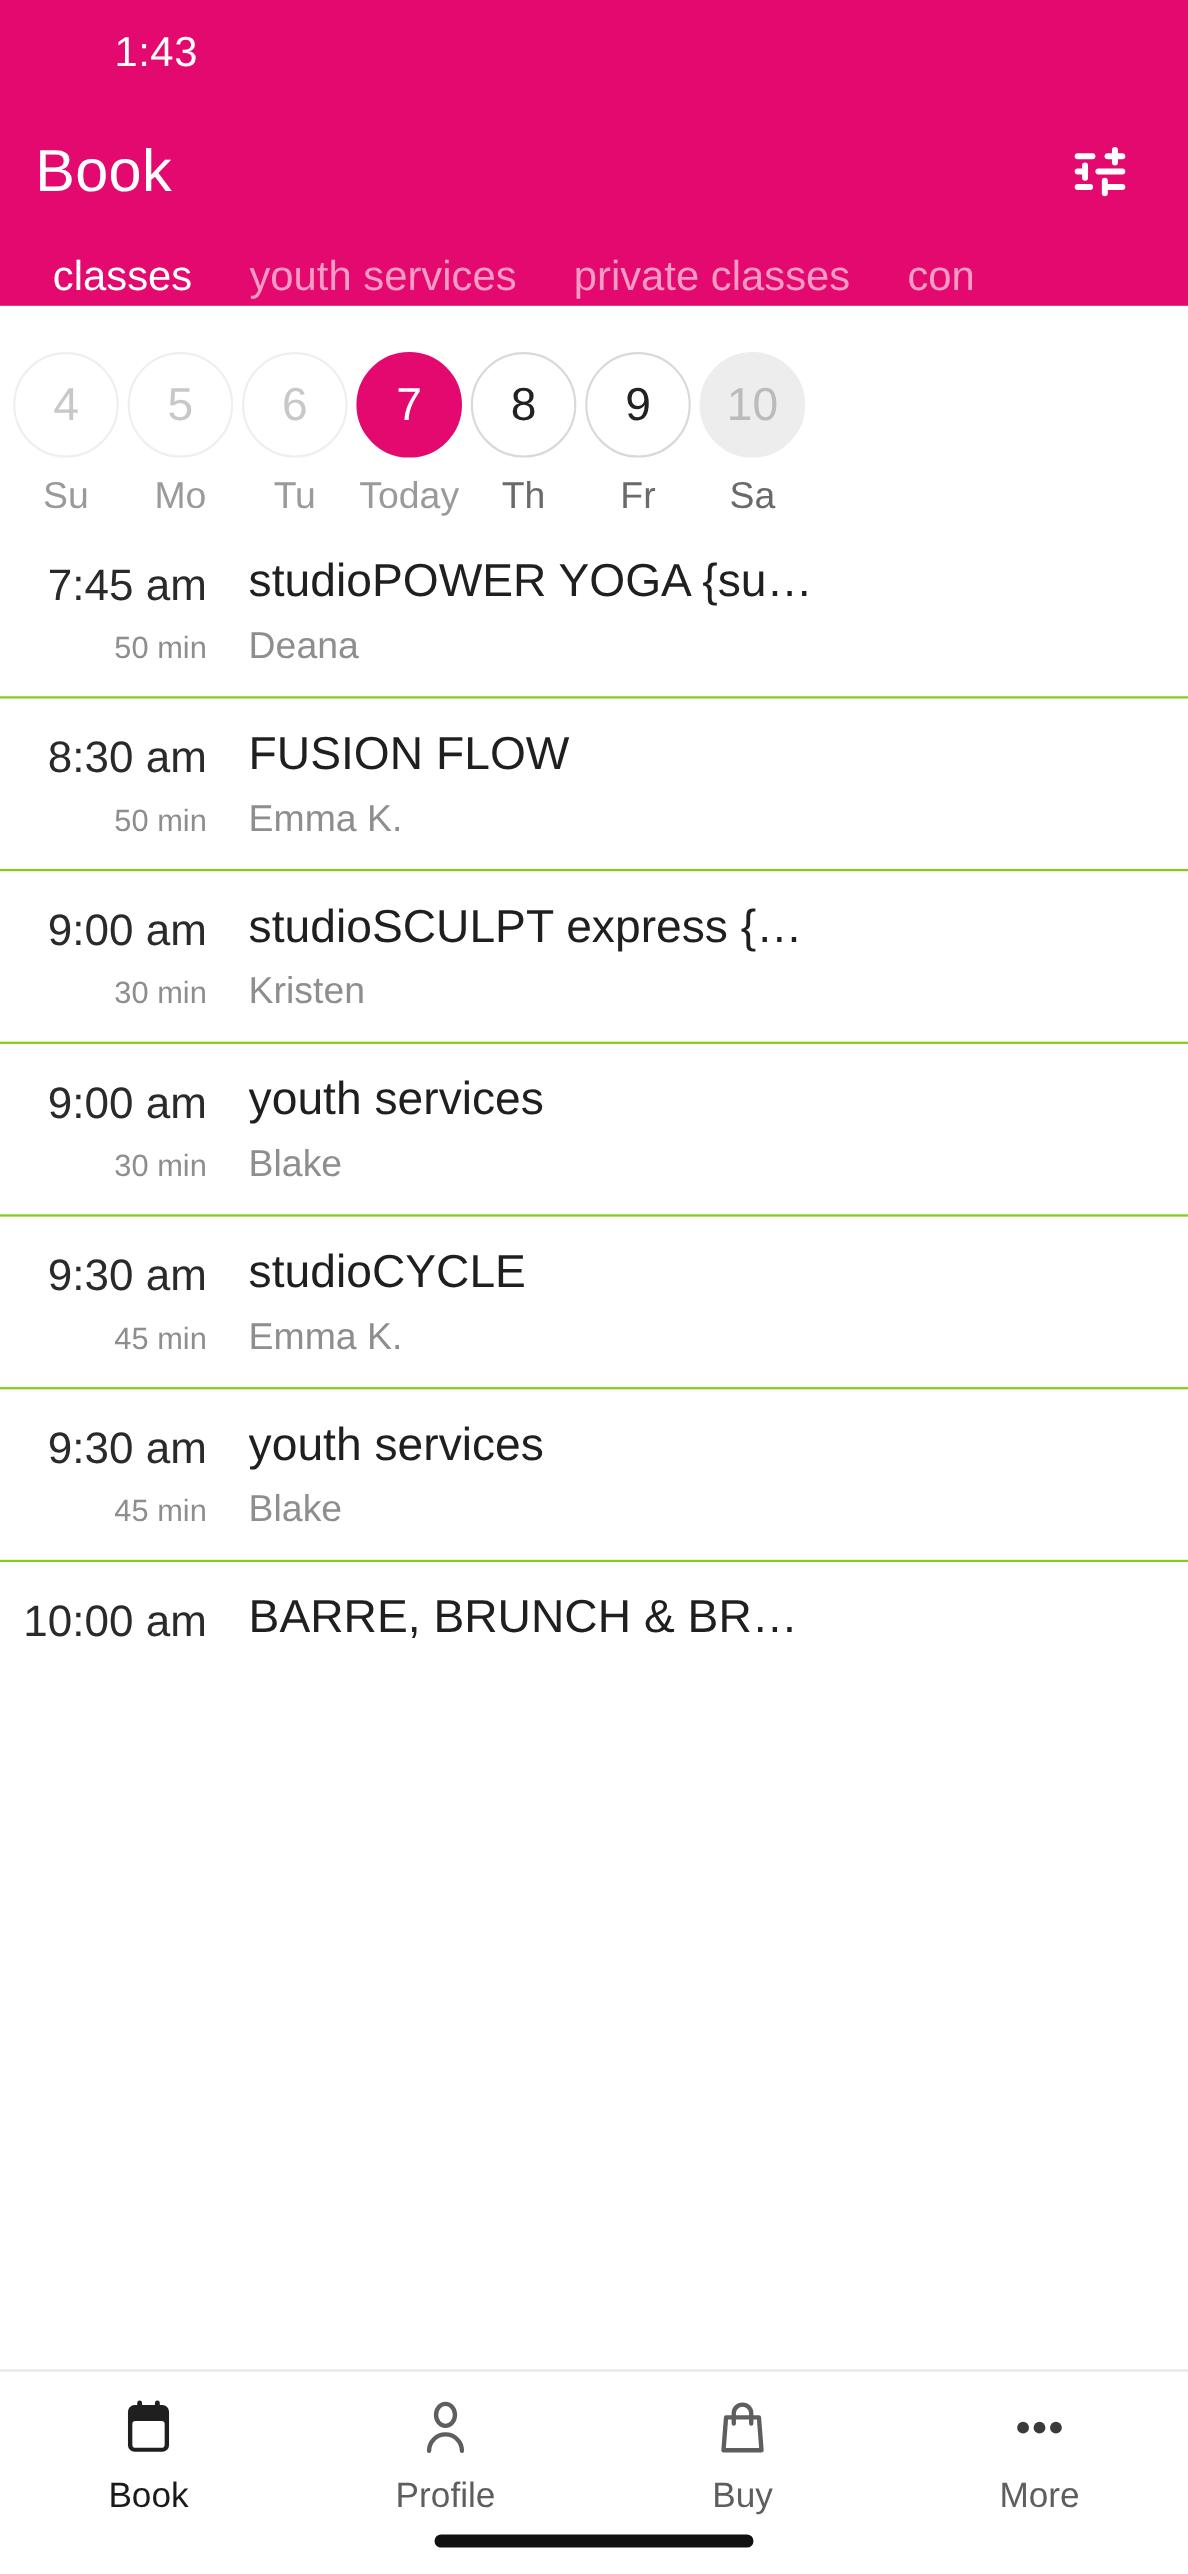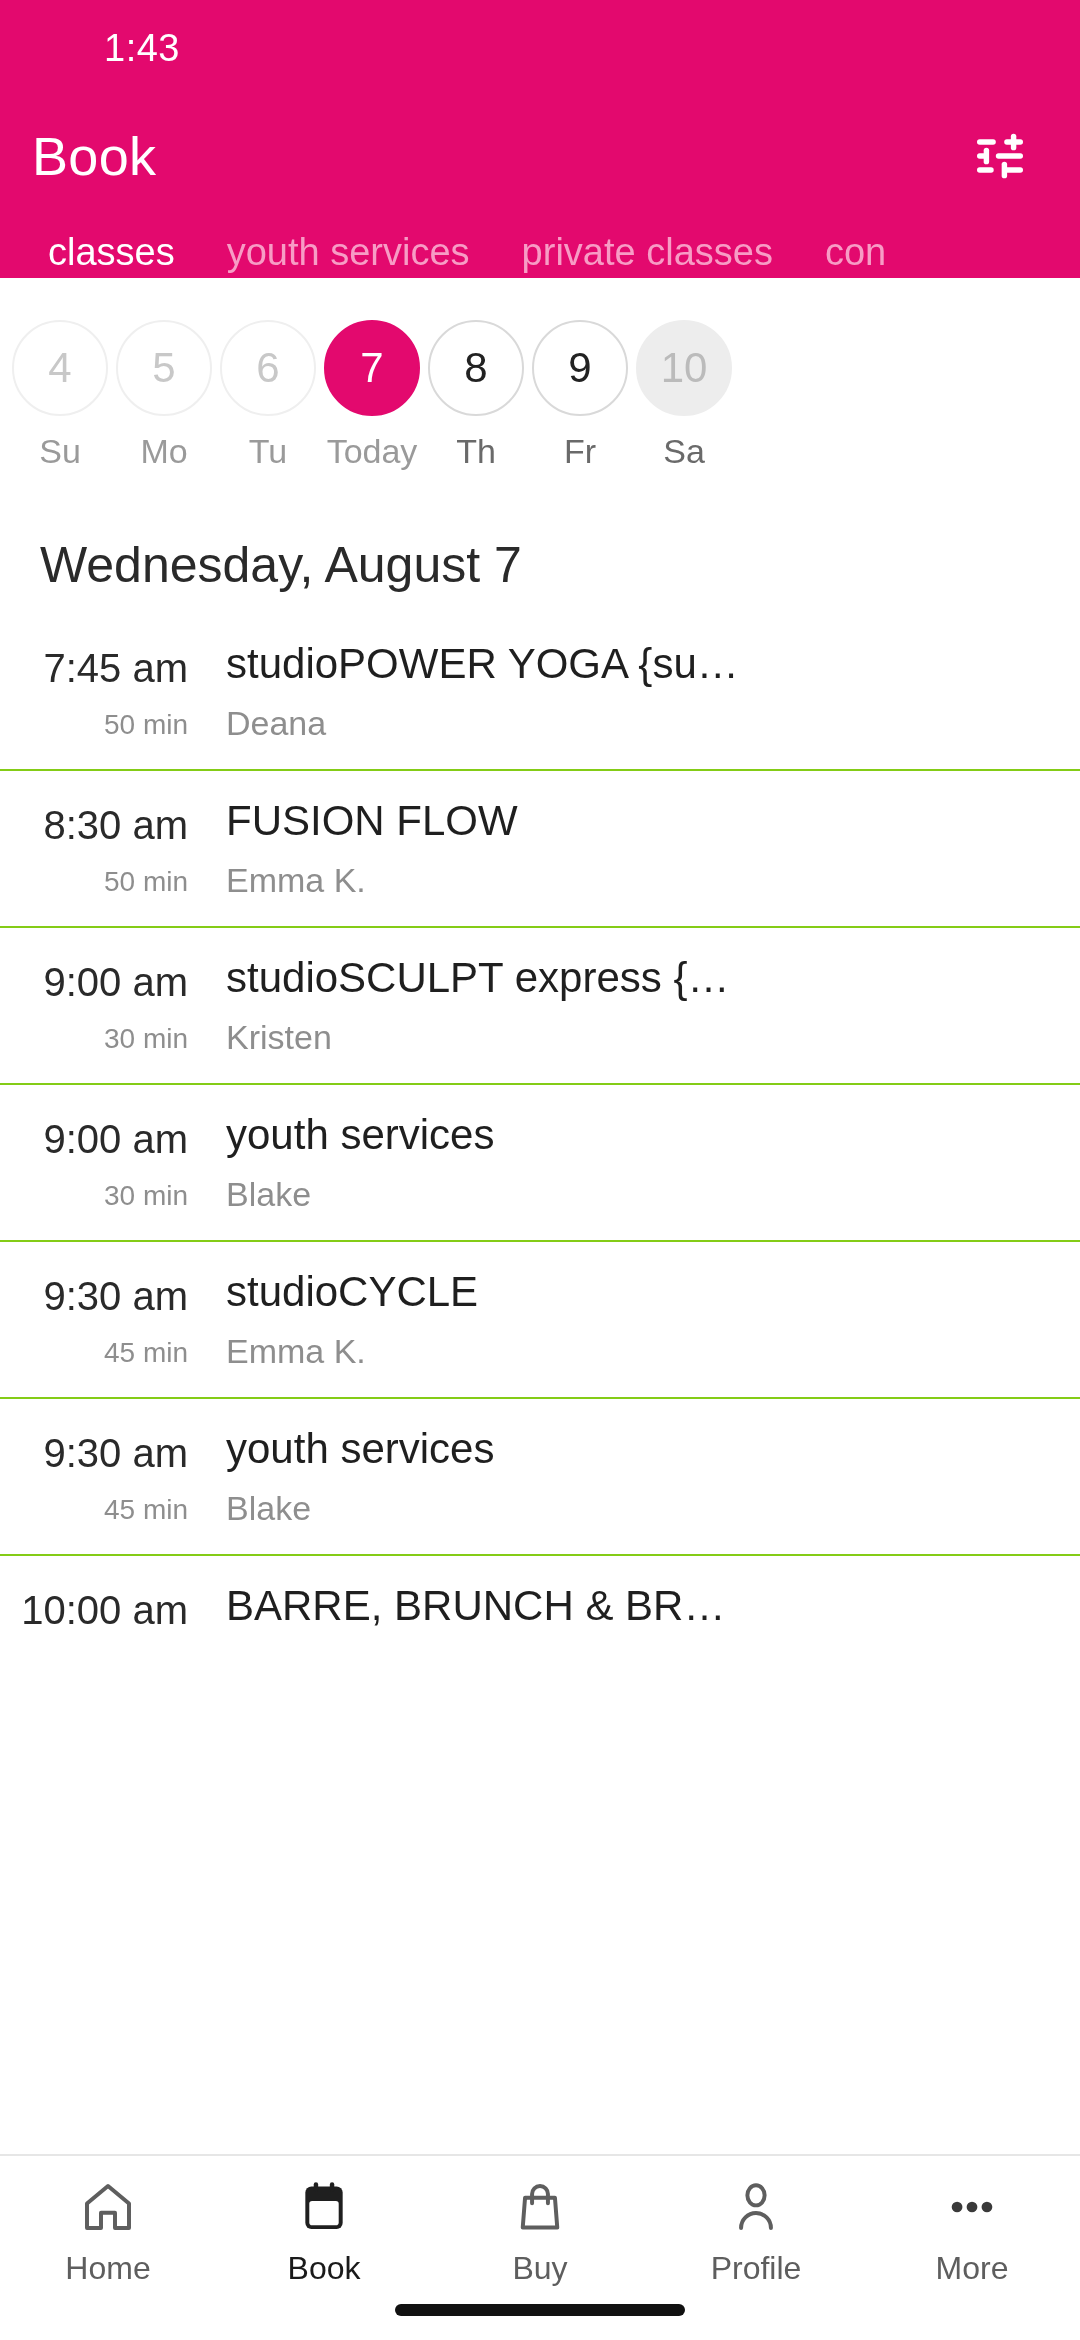--- a/index.html
+++ b/index.html
@@ -140,21 +140,20 @@
       </div>
 
       <div class="daycell">
         <div class="circle filled">10</div>
         <div class="dlabel dark">Sa</div>
       </div>
 
     </div>
   </div>
 
-  <div class="dayheading">Wednesday, August 7</div>
 
   <div class="list">
 
     <div class="row">
       <div class="col-time">
         <span class="time">7:45 am</span>
         <span class="dur">50 min</span>
       </div>
       <div class="col-info">
         <div class="cname">studioPOWER YOGA {su…</div>
@@ -225,59 +224,51 @@
       <div class="col-info">
         <div class="cname">BARRE, BRUNCH &amp; BR…</div>
         <div class="instr"></div>
       </div>
     </div>
 
   </div>
 
   <div class="bottomnav">
 
-    <div class="navitem">
-      <div class="navicon">
-        <svg width="56" height="56" viewBox="0 0 24 24" fill="none" stroke="#5E5E5E" stroke-width="1.7" stroke-linejoin="round">
-          <path d="M3 10.5 L12 3 L21 10.5 V21 H15 V14.5 H9 V21 H3 Z"></path>
-        </svg>
-      </div>
-      <div class="navlabel">Home</div>
-    </div>
 
     <div class="navitem active">
       <div class="navicon">
         <svg width="56" height="56" viewBox="0 0 24 24">
           <rect x="4" y="3.2" width="16" height="18.2" rx="2.6" fill="#1F1F1F"></rect>
           <rect x="5.7" y="9.4" width="12.6" height="10.4" rx="1.2" fill="#ffffff"></rect>
           <rect x="7.6" y="1.4" width="1.9" height="4" rx="0.95" fill="#1F1F1F"></rect>
           <rect x="14.5" y="1.4" width="1.9" height="4" rx="0.95" fill="#1F1F1F"></rect>
         </svg>
       </div>
       <div class="navlabel">Book</div>
     </div>
 
     <div class="navitem">
       <div class="navicon">
+        <svg width="56" height="56" viewBox="0 0 24 24" fill="none" stroke="#5E5E5E" stroke-width="1.7" stroke-linecap="round">
+          <ellipse cx="12" cy="7" rx="3.7" ry="4.3"></ellipse>
+          <path d="M5.6 21 a6.4 6.4 0 0 1 12.8 0"></path>
+        </svg>
+      </div>
+      <div class="navlabel">Profile</div>
+    </div>
+
+    <div class="navitem">
+      <div class="navicon">
         <svg width="56" height="56" viewBox="0 0 24 24" fill="none" stroke="#5E5E5E" stroke-width="1.7" stroke-linejoin="round" stroke-linecap="round">
           <path d="M5.6 8 H18.4 L19.4 20.8 H4.6 Z"></path>
           <path d="M8.6 10.4 V6.4 a3.4 3.4 0 0 1 6.8 0 V10.4"></path>
         </svg>
       </div>
       <div class="navlabel">Buy</div>
-    </div>
-
-    <div class="navitem">
-      <div class="navicon">
-        <svg width="56" height="56" viewBox="0 0 24 24" fill="none" stroke="#5E5E5E" stroke-width="1.7" stroke-linecap="round">
-          <ellipse cx="12" cy="7" rx="3.7" ry="4.3"></ellipse>
-          <path d="M5.6 21 a6.4 6.4 0 0 1 12.8 0"></path>
-        </svg>
-      </div>
-      <div class="navlabel">Profile</div>
     </div>
 
     <div class="navitem">
       <div class="navicon">
         <svg width="56" height="56" viewBox="0 0 24 24" fill="#3A3A3A">
           <circle cx="5.6" cy="12" r="2.3"></circle>
           <circle cx="12" cy="12" r="2.3"></circle>
           <circle cx="18.4" cy="12" r="2.3"></circle>
         </svg>
       </div>

